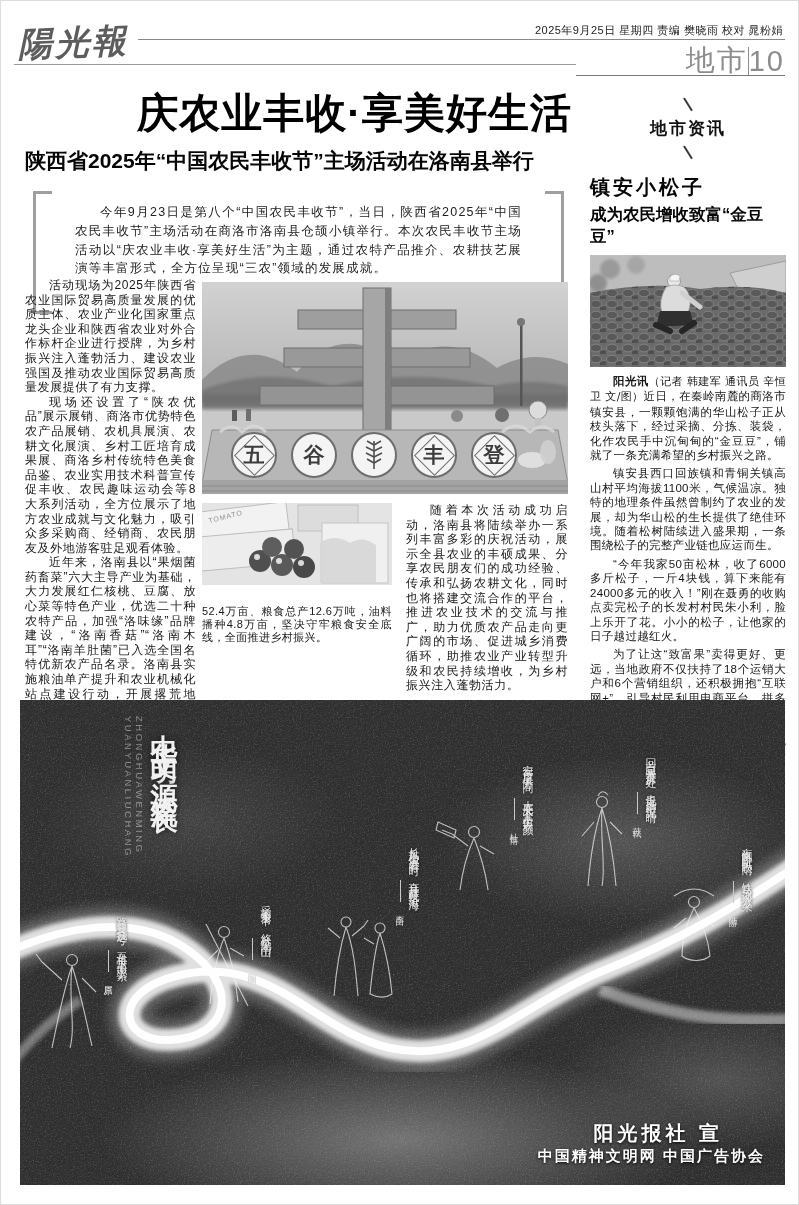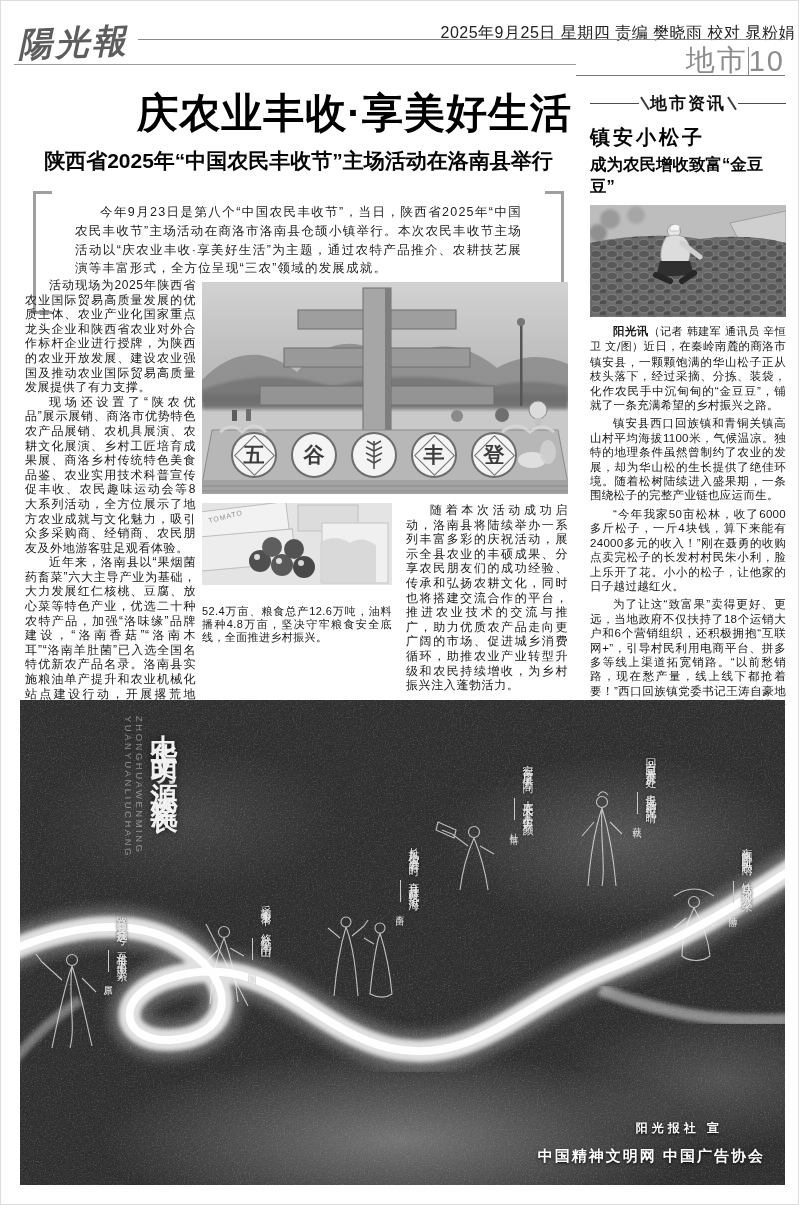--- a/index.html
+++ b/index.html
@@ -1,31 +1,31 @@
 <!DOCTYPE html>
 <html><head>
 <meta charset="utf-8">
 <style>
   html,body{margin:0;padding:0;background:#e9e9e9;}
   .page{position:relative;width:799px;height:1205px;background:#fff;margin:0 auto;overflow:hidden;
         font-family:"Liberation Sans",sans-serif;color:#1a1a1a;box-shadow:inset 0 0 0 1px #ddd;}
   
   .logo{position:absolute;left:18px;top:20px;font-family:"DejaVu Serif",serif;font-style:italic;
         font-weight:bold;font-size:34px;color:#5d5d5d;letter-spacing:3px;transform:rotate(-2deg);}
-  .dateline{position:absolute;right:4px;top:23px;font-size:16px;color:#222;letter-spacing:.5px;}
+  .dateline{position:absolute;right:16px;top:23px;font-size:11px;color:#222;letter-spacing:.5px;}
   .rule-a{position:absolute;left:138px;right:14px;top:39px;height:1px;background:#8a8a8a;}
   .rule-b{position:absolute;left:14px;top:64px;width:562px;height:1px;background:#9a9a9a;}
   .rule-c{position:absolute;left:576px;right:14px;top:75px;height:1px;background:#777;}
   .section-page{position:absolute;right:14px;top:41px;display:flex;align-items:center;gap:0;
         font-size:29px;color:#8d8d8d;letter-spacing:2px;}
   .section-page .sep{width:1px;height:28px;background:#8d8d8d;}
   
   .main-article{position:absolute;left:25px;top:86px;width:547px;}
   .headline{margin:0;text-align:right;font-size:41px;font-weight:900;letter-spacing:1px;color:#000;}
-  .subheadline{margin:6px 0 0;text-align:center;font-size:21px;font-weight:bold;letter-spacing:0;color:#060606;}
+  .subheadline{margin:6px 0 0;text-align:left;font-size:21px;font-weight:bold;letter-spacing:0;color:#060606;}
   .lede{position:relative;margin:16px 8px 0;padding:12px 42px 10px;font-size:12.5px;line-height:1.5;
         letter-spacing:1.2px;text-align:justify;color:#222;}
   .lede::before,.lede::after{content:"";position:absolute;top:0;bottom:0;width:16px;border:3px solid #9f9f9f;}
   .lede::before{left:0;border-right:none;}
   .lede::after{right:0;border-left:none;}
   .lede p{margin:0;text-indent:2em;}
   .lede .byline{margin-top:6px;text-indent:0;text-align:right;font-weight:bold;font-size:13px;letter-spacing:1px;}
   .col-left{position:absolute;left:25px;top:278px;width:171px;}
   .body-par{margin:0;font-size:12px;line-height:14.6px;letter-spacing:.6px;text-align:justify;text-indent:2em;color:#181818;}
   .col-mid{position:absolute;left:202px;top:282px;width:366px;}
@@ -35,21 +35,21 @@
   .medal .dia{position:absolute;width:27px;height:27px;border:1.5px solid #6d6d6d;transform:rotate(45deg);}
   .medal .ch{position:relative;font-size:21px;font-weight:bold;color:#3c3c3c;font-family:"DejaVu Serif",serif;}
   .below{display:flex;margin-top:9px;}
   .subcol-a{width:190px;}
   .photo-small{position:relative;width:190px;height:82px;background:#e6e6e6;overflow:hidden;}
   .tomato-label{position:absolute;left:6px;top:10px;font-size:7px;letter-spacing:1px;color:#8f8f8f;transform:rotate(-14deg);}
   .cont-par{margin:20px 0 0;font-size:11px;line-height:13px;letter-spacing:.4px;text-align:justify;color:#181818;}
   .subcol-b{width:170px;margin-left:14px;}
   
   .sidebar{position:absolute;left:590px;top:92px;width:196px;}
-  .sec-head{display:flex;align-items:center;gap:5px;}
+  .sec-head{display:flex;align-items:center;gap:5px;flex-direction:column;}
   .sec-head .line{flex:1;height:1px;background:#4d4d4d;}
   .sec-head .bs{width:1.5px;height:15px;background:#3a3a3a;transform:rotate(-32deg);}
   .sec-head .lbl{font-size:17px;font-weight:bold;letter-spacing:2px;color:#111;}
   .side-title{margin:9px 0 7px;text-align:left;color:#060606;}
   .side-title .l1{display:block;font-size:20px;font-weight:bold;letter-spacing:3px;}
   .side-title .l2{display:block;font-size:16.5px;font-weight:bold;letter-spacing:0;margin-top:3px;}
   .photo-side{position:relative;width:196px;height:112px;background:#bdbdbd;overflow:hidden;}
   .side-par{margin:4px 0 0;font-size:11.5px;line-height:14.4px;letter-spacing:.3px;text-align:justify;text-indent:2em;color:#181818;}
   .side-par.first{margin-top:7px;}
   .lead-in{font-weight:bold;}
@@ -65,21 +65,21 @@
   .poem{position:absolute;writing-mode:vertical-rl;color:#e9e9e9;font-family:"DejaVu Serif",serif;}
   .poem .txt{display:block;font-size:11px;line-height:15px;letter-spacing:3px;text-shadow:0 0 3px rgba(0,0,0,.7);}
   .poem .auth{display:block;font-size:9px;line-height:12px;letter-spacing:2px;padding-top:42px;color:#dcdcdc;}
   .poem .auth::before{content:"";display:inline-block;width:1px;height:22px;background:#c9c9c9;margin-bottom:6px;}
   .p-quyuan{left:82px;top:208px;height:116px;}
   .p-tao{left:226px;top:196px;height:88px;}
   .p-libai{left:374px;top:138px;height:116px;}
   .p-dufu{left:488px;top:56px;height:132px;}
   .p-sushi{left:611px;top:50px;height:116px;}
   .p-luyou{left:707px;top:139px;height:116px;}
-  .credit1{position:absolute;right:62px;top:420px;color:#fff;font-weight:bold;font-size:12px;letter-spacing:4px;
+  .credit1{position:absolute;right:62px;top:420px;color:#fff;font-weight:bold;font-size:20px;letter-spacing:4px;
            text-shadow:0 1px 3px #000;}
   .credit2{position:absolute;right:20px;top:447px;color:#fff;font-weight:bold;font-size:15px;letter-spacing:2px;
            text-shadow:0 1px 3px #000;}
 </style>
 </head>
 <body>
 
 <div class="page">
 
   <header>
@@ -98,21 +98,21 @@
   <section class="main-article">
     <h1 class="headline">庆农业丰收·享美好生活</h1>
     <h2 class="subheadline">陕西省2025年“中国农民丰收节”主场活动在洛南县举行</h2>
     <div class="lede">
       <p>今年9月23日是第八个“中国农民丰收节”，当日，陕西省2025年“中国农民丰收节”主场活动在商洛市洛南县仓颉小镇举行。本次农民丰收节主场活动以“庆农业丰收·享美好生活”为主题，通过农特产品推介、农耕技艺展演等丰富形式，全方位呈现“三农”领域的发展成就。</p>
       <p class="byline">记者 韩建军 通讯员 毕波波 张丽萍 文/图</p>
     </div>
   </section>
 
   <div class="col-left">
-    <p class="body-par">活动现场为2025年陕西省农业国际贸易高质量发展的优质主体、农业产业化国家重点龙头企业和陕西省农业对外合作标杆企业进行授牌，为陕西的农业开放发展、建设农业强国及推动农业国际贸易高质量发展提供了有力支撑。</p>
+    <p class="body-par">活动现场为2025年陕西省农业国际贸易高质量发展的优质主体、农业产业化国家重点龙头企业和陕西省农业对外合作标杆企业进行授牌，为乡村振兴注入蓬勃活力、建设农业强国及推动农业国际贸易高质量发展提供了有力支撑。</p>
     <p class="body-par">现场还设置了“陕农优品”展示展销、商洛市优势特色农产品展销、农机具展演、农耕文化展演、乡村工匠培育成果展、商洛乡村传统特色美食品鉴、农业实用技术科普宣传促丰收、农民趣味运动会等8大系列活动，全方位展示了地方农业成就与文化魅力，吸引众多采购商、经销商、农民朋友及外地游客驻足观看体验。</p>
     <p class="body-par">近年来，洛南县以“果烟菌药畜菜”六大主导产业为基础，大力发展红仁核桃、豆腐、放心菜等特色产业，优选二十种农特产品，加强“洛味缘”品牌建设，“洛南香菇”“洛南木耳”“洛南羊肚菌”已入选全国名特优新农产品名录。洛南县实施粮油单产提升和农业机械化站点建设行动，开展撂荒地及“非粮化”整治，全年完成粮食播种</p>
   </div>
 
   <div class="col-mid">
 
     <figure class="photo-main" style="margin:0">
       <svg width="366" height="212" viewBox="0 0 366 212">
         <defs>
           <linearGradient id="sky" x1="0" y1="0" x2="0" y2="1">

